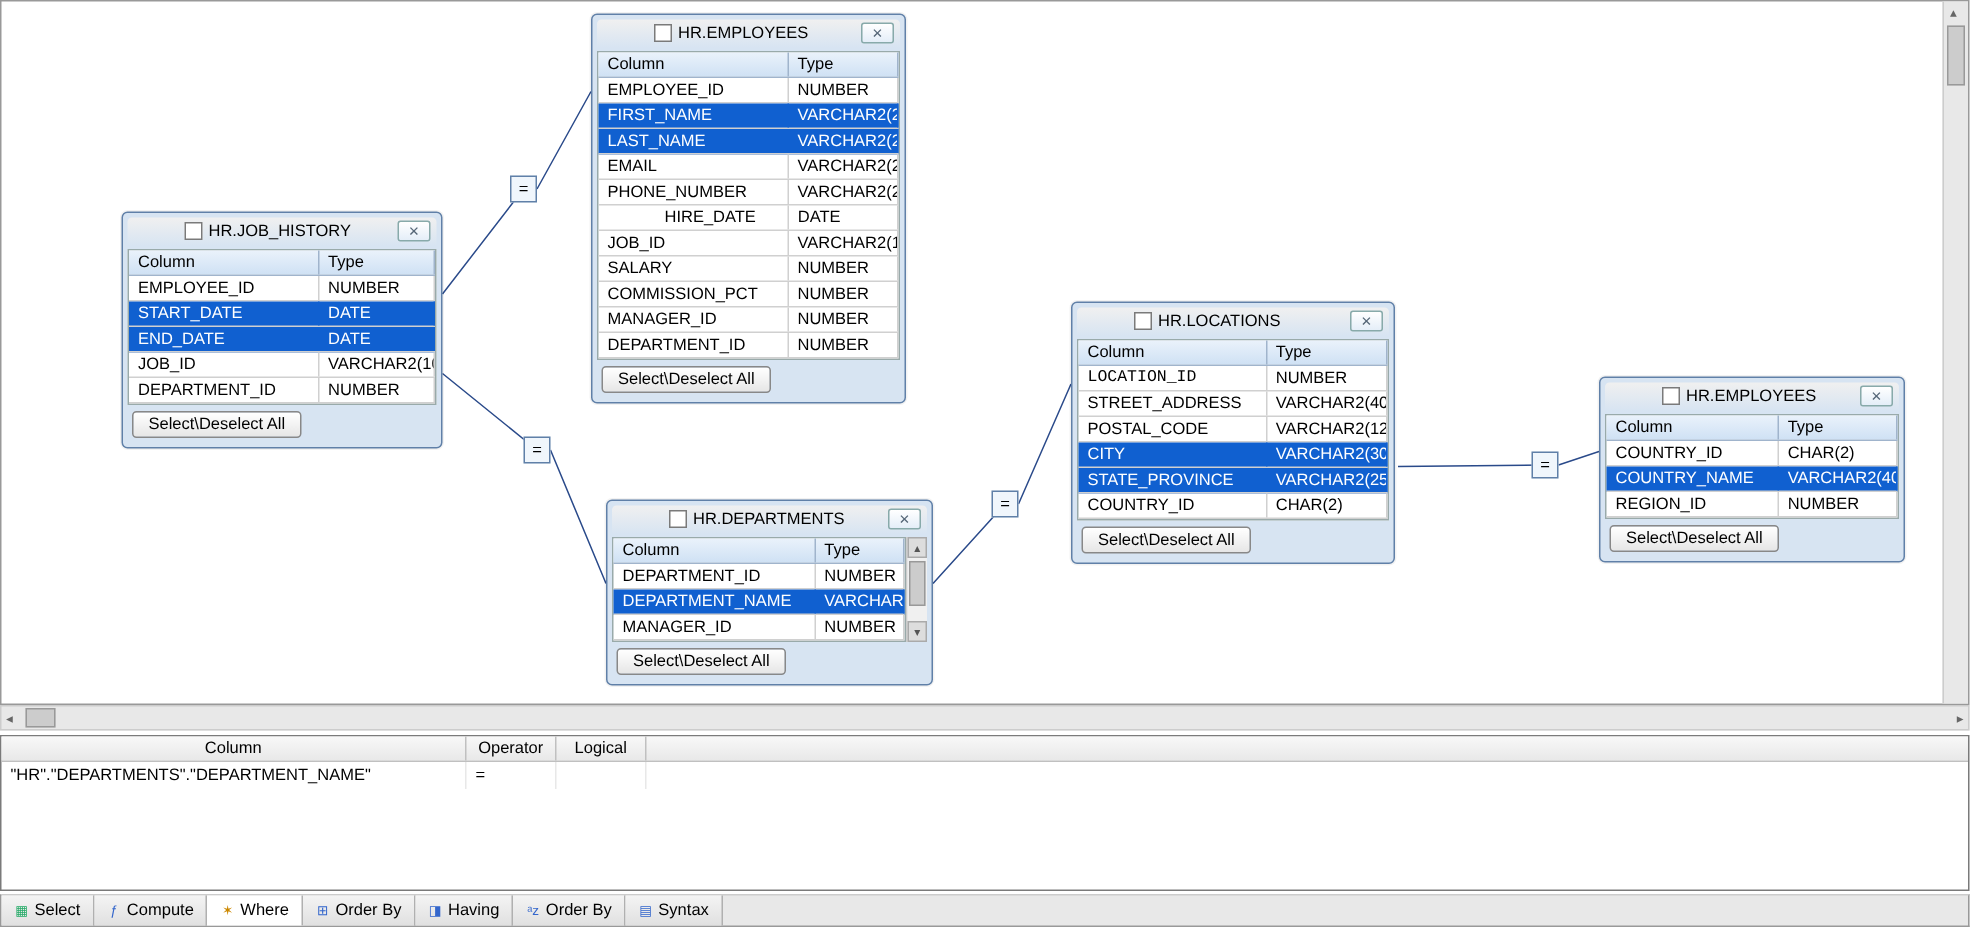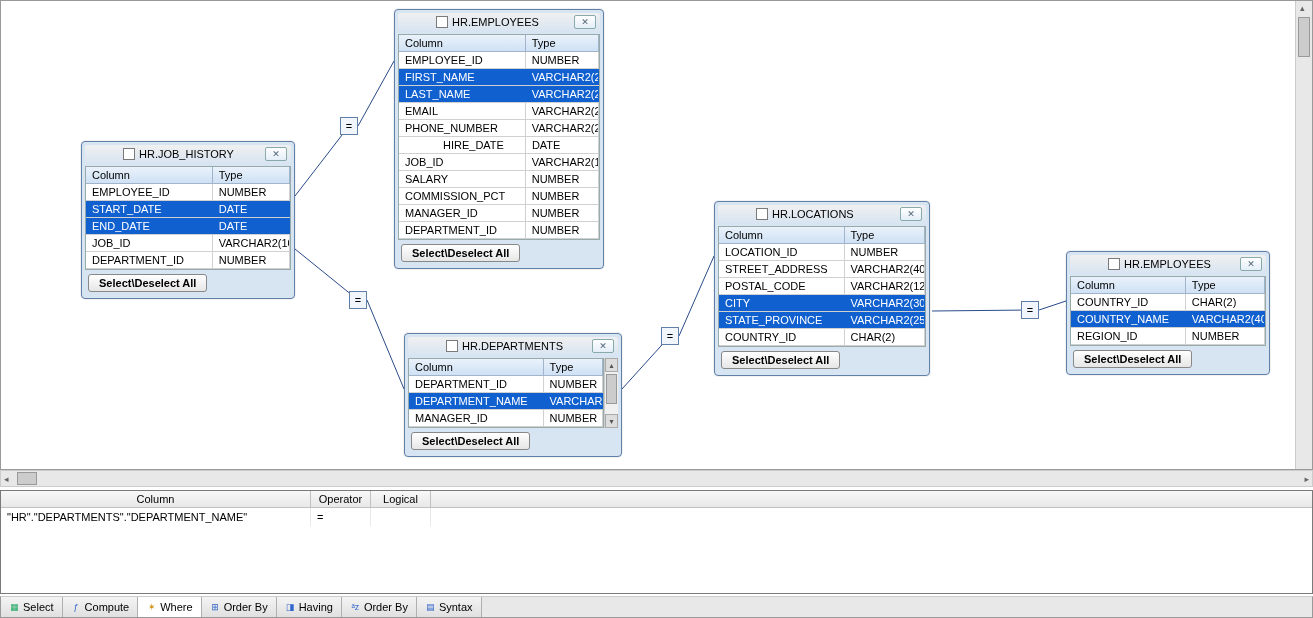--- a/index.html
+++ b/index.html
@@ -22,21 +22,21 @@
   
   .tw-grid { border:1px solid #9aa; background:#fff; margin-top:2px; }
   .tw-head { display:flex; background:linear-gradient(#eaf2fb,#cfe1f4); border-bottom:1px solid #a0b4cc; }
   .tw-head .col { padding:2px 6px; font-size:11px; border-right:1px solid #a0b4cc; }
   .tw-row { display:flex; border-bottom:1px solid #d0d0d0; }
   .tw-row .col { padding:2px 6px; font-size:11px; border-right:1px solid #d0d0d0; overflow:hidden; white-space:nowrap; }
   .tw-row.sel { background:#1060d0; color:#fff; }
   .tw-row.sel .col { border-right-color: #1060d0; }
   
   .tw-foot { padding: 4px 3px 3px 3px; }
-  .btn { border:1px solid #888; border-radius:3px; padding:2px 10px; font-size:11px; background:linear-gradient(#fff,#e6e6e6); cursor:pointer;font-weight:bold; }
+  .btn { border:1px solid #888; border-radius:3px; padding:2px 10px; font-size:11px; background:linear-gradient(#fff,#e6e6e6); cursor:pointer; }
   
   .scrollbar-v { position:absolute; right:0; top:0; bottom:0; width:14px; background:#eee; border-left:1px solid #ccc;}
   .scrollbar-v .sbtn { height:14px; background:#ddd; border:1px solid #aaa; display:flex;align-items:center;justify-content:center;font-size:8px;color:#555;}
   .scrollbar-v .strack { position:absolute; top:14px; bottom:14px; left:0; right:0; background:#f0f0f0;}
   .scrollbar-v .sthumb { position:absolute; left:1px; right:1px; background:#ccc; border:1px solid #999;}
   
   .main-vscroll { position:absolute; right:0; top:0; width:17px; height:100%; background:#e8e8e8; border-left:1px solid #ccc;}
   .main-vscroll::before{content:"▴";position:absolute;top:2px;left:4px;font-size:9px;color:#666;}
   .main-vscroll .mthumb{position:absolute;top:16px;left:2px;right:2px;height:40px;background:#ccc;border:1px solid #999;}
   
@@ -210,21 +210,21 @@
           </div>
           <div class="tw-close">✕</div>
         </div>
         <div style="position: relative;">
           <div class="tw-grid">
             <div class="tw-head">
               <div class="col" style="width: 128px;">Column</div>
               <div class="col" style="width: 82px;">Type</div>
             </div>
             <div class="tw-row">
-              <div class="col" style="width: 128px;">LOCATION_ID</div>
+              <div class="col" style="width: 128px; font-family: Liberation Mono, monospace;">LOCATION_ID</div>
               <div class="col" style="width: 82px;">NUMBER</div>
             </div>
             <div class="tw-row">
               <div class="col" style="width: 128px;">STREET_ADDRESS</div>
               <div class="col" style="width: 82px;">VARCHAR2(40)</div>
             </div>
             <div class="tw-row">
               <div class="col" style="width: 128px;">POSTAL_CODE</div>
               <div class="col" style="width: 82px;">VARCHAR2(12)</div>
             </div>

